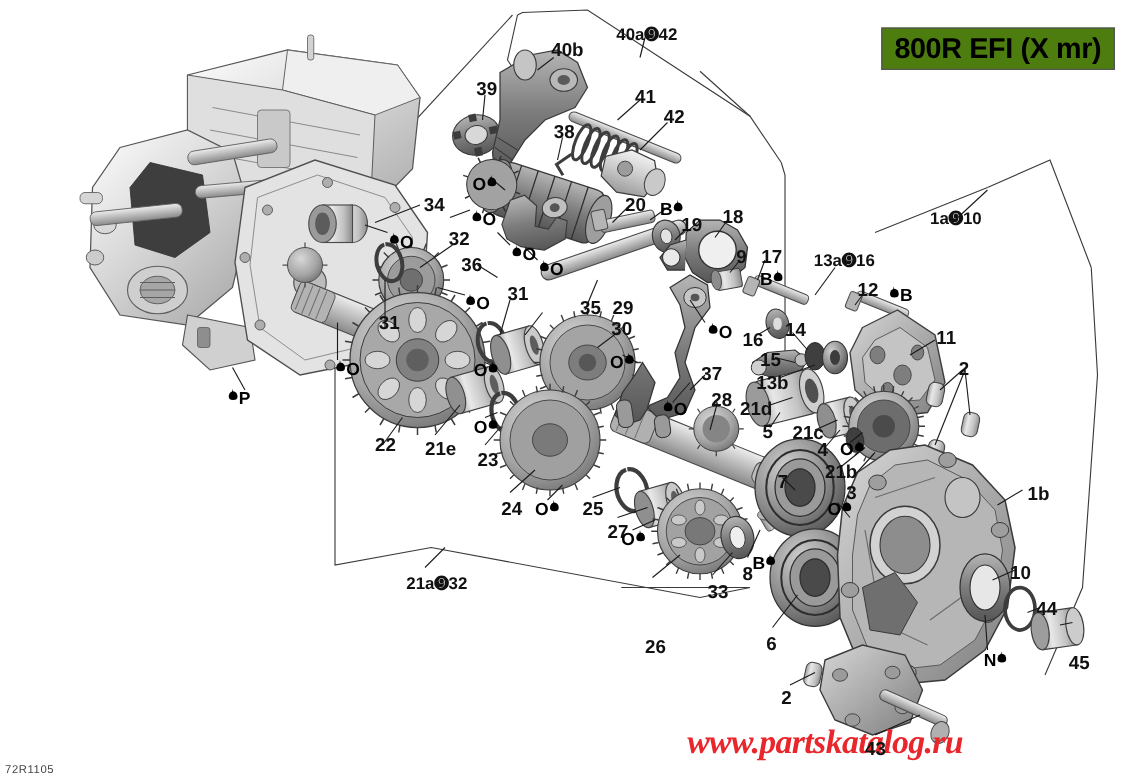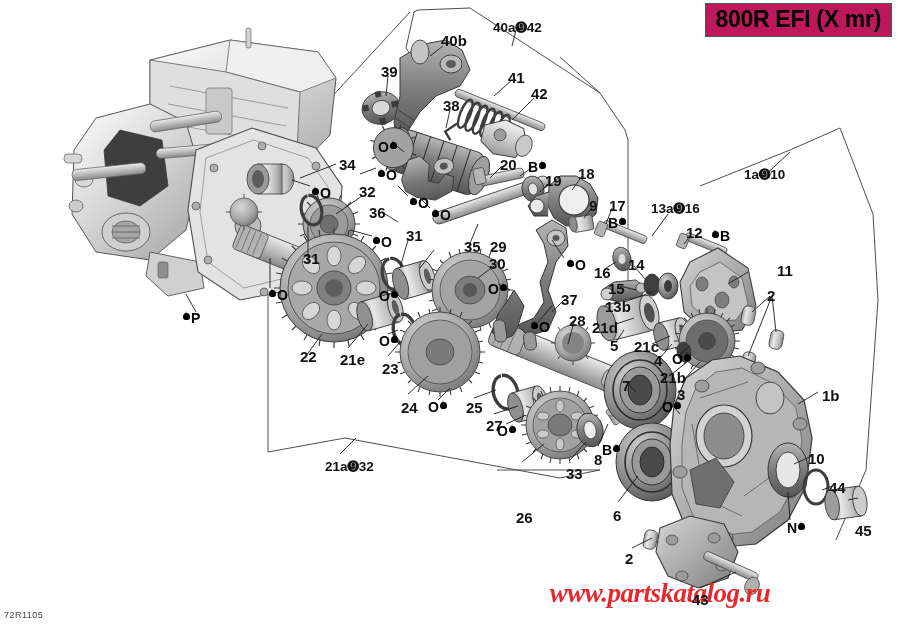--- a/index.html
+++ b/index.html
@@ -2,22 +2,22 @@
 <html><head>
 <meta charset="utf-8">
 <style>
   html,body{margin:0;padding:0;background:#fff;}
   body{width:900px;height:626px;position:relative;overflow:hidden;
        font-family:"Liberation Sans",sans-serif;color:#000;}
 
   #sheet{position:absolute;left:0;top:0;width:900px;height:626px;background:#fff;}
 
   
-  .title-box{position:absolute;right:8px;top:3px;border:1px solid #555;
-             padding:2px 10px 3px 10px;background:#be185d;}
+  .title-box{position:absolute;right:8px;top:22px;border:1px solid #555;
+             padding:2px 10px 3px 10px;background:#4d7c0f;}
   .title-box span{font-size:23px;font-weight:bold;letter-spacing:-0.3px;
                   font-family:"Liberation Sans",sans-serif;}
 
   
   .sheet-code{position:absolute;left:4px;bottom:6px;font-size:9px;color:#444;
               font-family:"Liberation Sans",sans-serif;letter-spacing:0.5px;}
 
   
   .watermark{position:absolute;left:660px;top:578px;transform:translateX(-50%);
              font-size:27px;font-weight:bold;font-style:italic;color:#e8262b;
@@ -693,21 +693,21 @@
       <div class="lbl" style="left: 489px; top: 256px;">30</div>
       <div class="lbl" style="left: 464px; top: 239px;">35</div>
       <div class="lbl" style="left: 500px; top: 157px;">20</div>
       <div class="lbl" style="left: 545px; top: 173px;">19</div>
       <div class="lbl" style="left: 578px; top: 166px;">18</div>
       <div class="lbl" style="left: 589px; top: 198px;">9</div>
       <div class="lbl" style="left: 609px; top: 198px;">17</div>
       <div class="lbl sm" style="left: 651px; top: 202px;">13a➒16</div>
       <div class="lbl" style="left: 686px; top: 225px;">12</div>
       <div class="lbl sm" style="left: 744px; top: 168px;">1a➒10</div>
-      <div class="lbl" style="left: 749px; top: 263px; padding-left: 28px;">11</div>
+      <div class="lbl" style="left: 749px; top: 263px;">11</div>
       <div class="lbl" style="left: 594px; top: 265px;">16</div>
       <div class="lbl" style="left: 628px; top: 257px;">14</div>
       <div class="lbl" style="left: 608px; top: 281px;">15</div>
       <div class="lbl" style="left: 605px; top: 299px;">13b</div>
       <div class="lbl" style="left: 767px; top: 288px;">2</div>
       <div class="lbl" style="left: 561px; top: 292px;">37</div>
       <div class="lbl" style="left: 569px; top: 313px;">28</div>
       <div class="lbl" style="left: 592px; top: 320px;">21d</div>
       <div class="lbl" style="left: 610px; top: 338px;">5</div>
       <div class="lbl" style="left: 634px; top: 339px;">21c</div>

